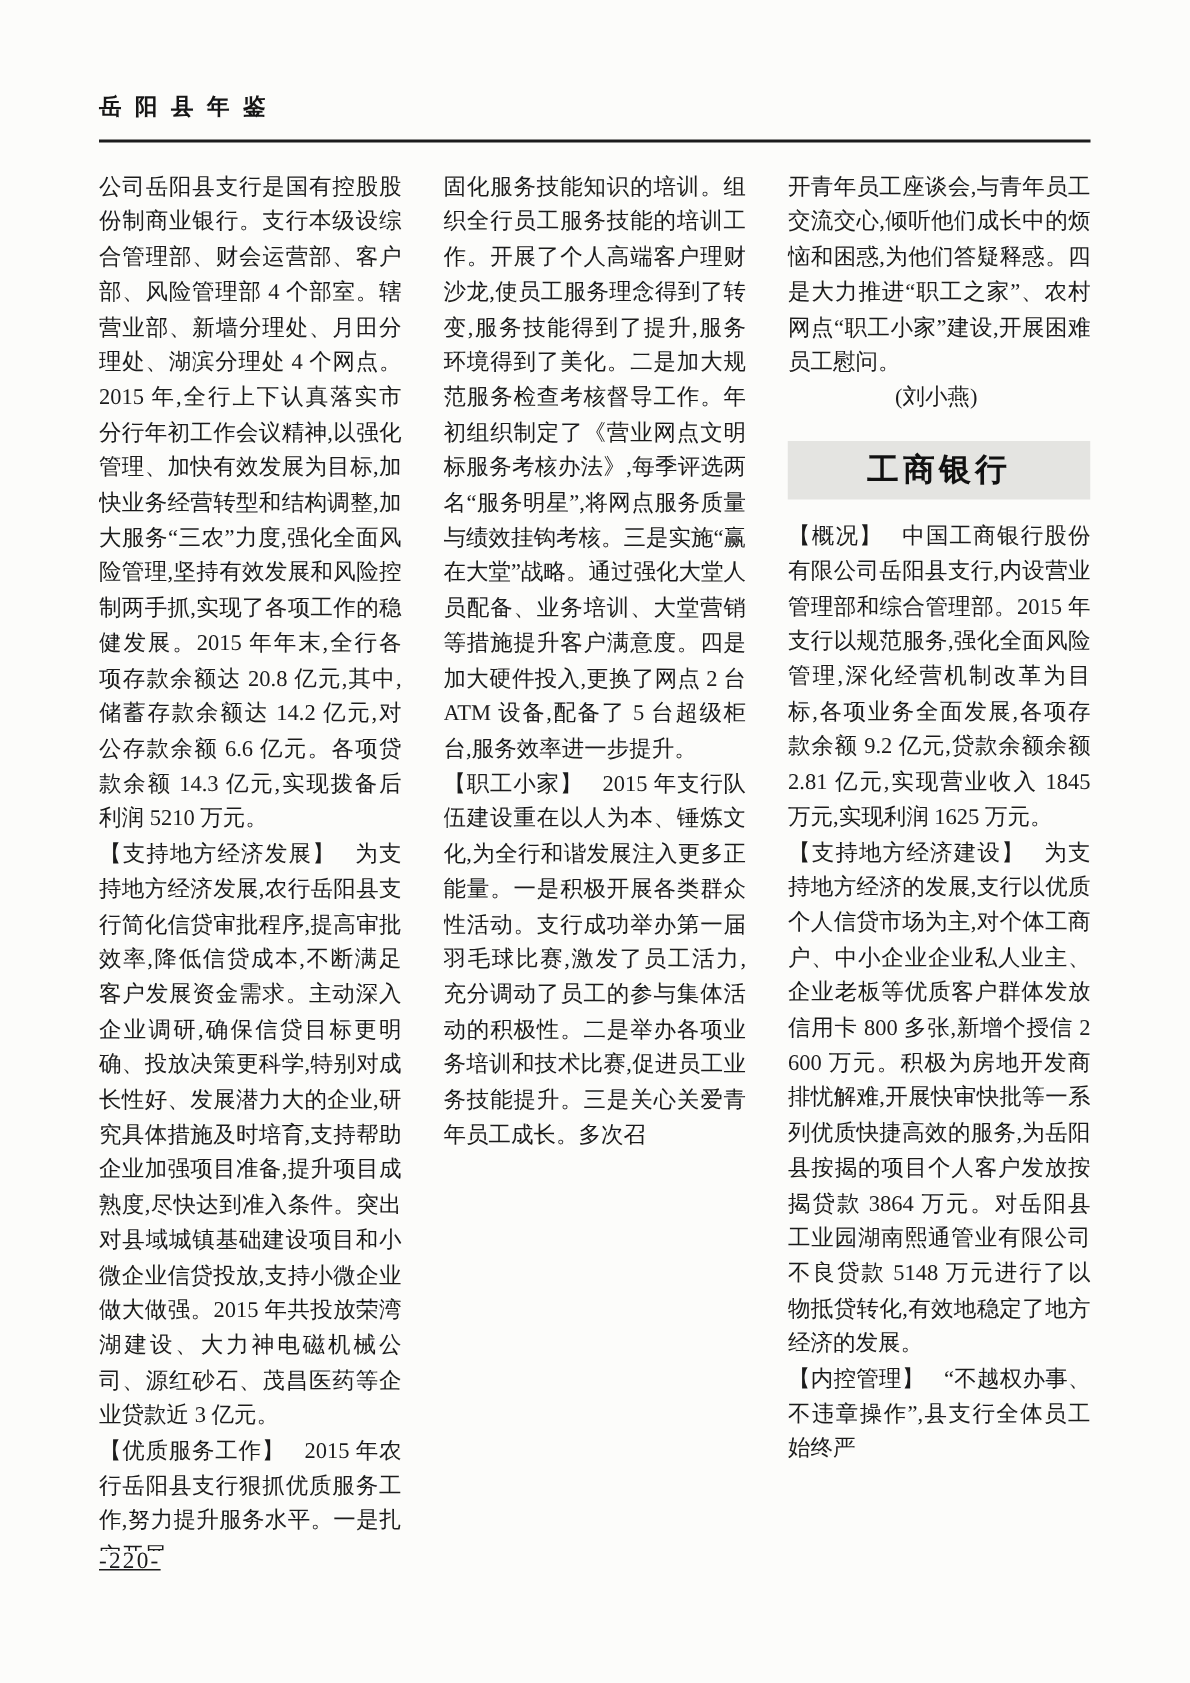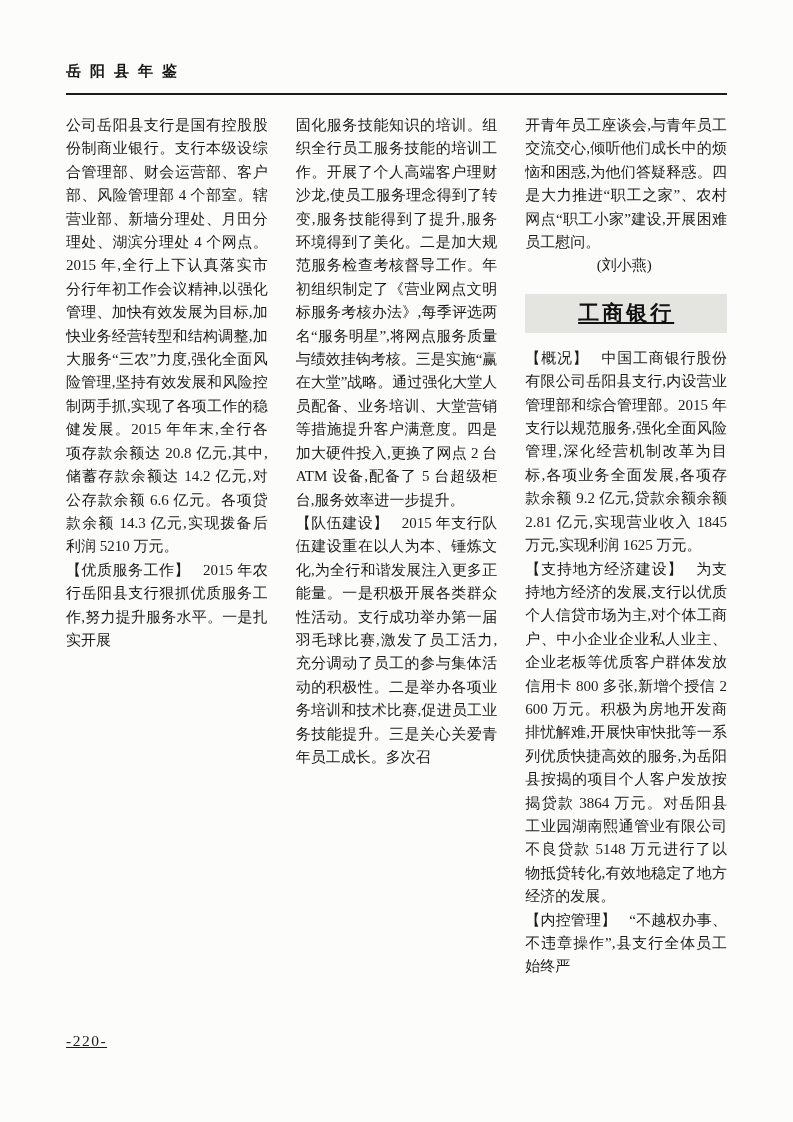--- a/index.html
+++ b/index.html
@@ -46,43 +46,43 @@
   span.hd { font-weight: normal; margin-right: 13px; }
   .chapter {
     margin-top: 16px !important;
     margin-bottom: 14px;
     background: #e4e4e1;
     text-align: center;
     font-size: 21px; font-weight: bold;
     letter-spacing: 3px;
     padding: 5px 0 6px 0;
     color: #111;
-    text-decoration: underline;
   }
   .page-number {
     position: absolute; left: 66px; top: 1032px;
     font-size: 15.5px; letter-spacing: 1.5px;
     color: #1b1b1b;
     text-decoration: underline;
   }
 </style>
 </head>
 <body>
 
 <div class="page-header-title">岳阳县年鉴</div>
 <div class="header-rule"></div>
 
 <main class="columns">
   <div class="col">
       <p class="body">公司岳阳县支行是国有控股股份制商业银行。支行本级设综合管理部、财会运营部、客户部、风险管理部 4 个部室。辖营业部、新墙分理处、月田分理处、湖滨分理处 4 个网点。2015 年,全行上下认真落实市分行年初工作会议精神,以强化管理、加快有效发展为目标,加快业务经营转型和结构调整,加大服务“三农”力度,强化全面风险管理,坚持有效发展和风险控制两手抓,实现了各项工作的稳健发展。2015 年年末,全行各项存款余额达 20.8 亿元,其中,储蓄存款余额达 14.2 亿元,对公存款余额 6.6 亿元。各项贷款余额 14.3 亿元,实现拨备后利润 5210 万元。</p>
+      <p class="body"><span class="hd">【支持地方经济发展】</span>为支持地方经济发展,农行岳阳县支行简化信贷审批程序,提高审批效率,降低信贷成本,不断满足客户发展资金需求。主动深入企业调研,确保信贷目标更明确、投放决策更科学,特别对成长性好、发展潜力大的企业,研究具体措施及时培育,支持帮助企业加强项目准备,提升项目成熟度,尽快达到准入条件。突出对县域城镇基础建设项目和小微企业信贷投放,支持小微企业做大做强。2015 年共投放荣湾湖建设、大力神电磁机械公司、源红砂石、茂昌医药等企业贷款近 3 亿元。</p>
       <p class="body"><span class="hd">【优质服务工作】</span>2015 年农行岳阳县支行狠抓优质服务工作,努力提升服务水平。一是扎实开展</p>
     </div>
   <div class="col">
       <p class="body">固化服务技能知识的培训。组织全行员工服务技能的培训工作。开展了个人高端客户理财沙龙,使员工服务理念得到了转变,服务技能得到了提升,服务环境得到了美化。二是加大规范服务检查考核督导工作。年初组织制定了《营业网点文明标服务考核办法》,每季评选两名“服务明星”,将网点服务质量与绩效挂钩考核。三是实施“赢在大堂”战略。通过强化大堂人员配备、业务培训、大堂营销等措施提升客户满意度。四是加大硬件投入,更换了网点 2 台 ATM 设备,配备了 5 台超级柜台,服务效率进一步提升。</p>
-      <p class="body"><span class="hd">【队伍建设】</span>2015 年支行队伍建设重在以人为本、锤炼文化,为全行和谐发展注入更多正能量。一是积极开展各类群众性活动。支行成功举办第一届羽毛球比赛,激发了员工活力,充分调动了员工的参与集体活动的积极性。二是举办各项业务培训和技术比赛,促进员工业务技能提升。三是关心关爱青年员工成长。多次召</p>
+      <p class="body"><span class="hd">【职工小家】</span>2015 年支行队伍建设重在以人为本、锤炼文化,为全行和谐发展注入更多正能量。一是积极开展各类群众性活动。支行成功举办第一届羽毛球比赛,激发了员工活力,充分调动了员工的参与集体活动的积极性。二是举办各项业务培训和技术比赛,促进员工业务技能提升。三是关心关爱青年员工成长。多次召</p>
     </div>
   <div class="col">
       <p class="body">开青年员工座谈会,与青年员工交流交心,倾听他们成长中的烦恼和困惑,为他们答疑释惑。四是大力推进“职工之家”、农村网点“职工小家”建设,开展困难员工慰问。</p>
       <p class="attribution">(刘小燕)</p>
       <div class="chapter">工商银行</div>
       <p class="body"><span class="hd">【概况】</span>中国工商银行股份有限公司岳阳县支行,内设营业管理部和综合管理部。2015 年支行以规范服务,强化全面风险管理,深化经营机制改革为目标,各项业务全面发展,各项存款余额 9.2 亿元,贷款余额余额 2.81 亿元,实现营业收入 1845 万元,实现利润 1625 万元。</p>
       <p class="body"><span class="hd">【支持地方经济建设】</span>为支持地方经济的发展,支行以优质个人信贷市场为主,对个体工商户、中小企业企业私人业主、企业老板等优质客户群体发放信用卡 800 多张,新增个授信 2600 万元。积极为房地开发商排忧解难,开展快审快批等一系列优质快捷高效的服务,为岳阳县按揭的项目个人客户发放按揭贷款 3864 万元。对岳阳县工业园湖南熙通管业有限公司不良贷款 5148 万元进行了以物抵贷转化,有效地稳定了地方经济的发展。</p>
       <p class="body"><span class="hd">【内控管理】</span>“不越权办事、不违章操作”,县支行全体员工始终严</p>
     </div>
 </main>

